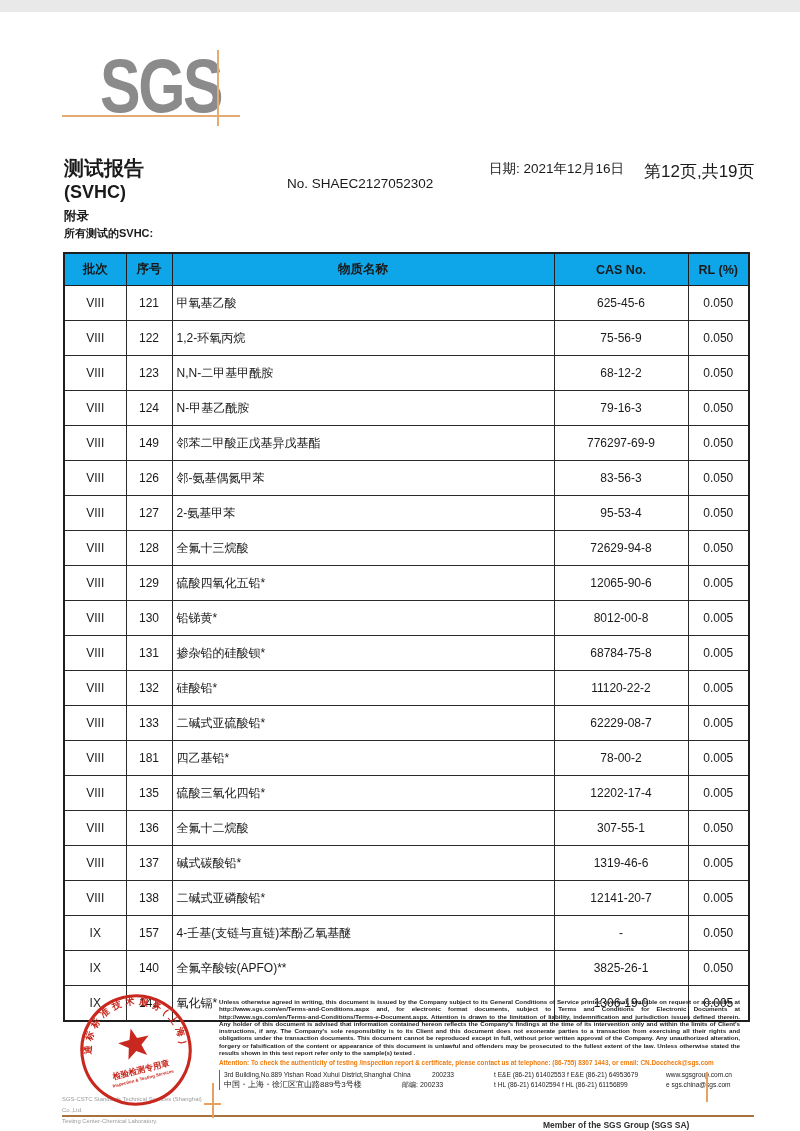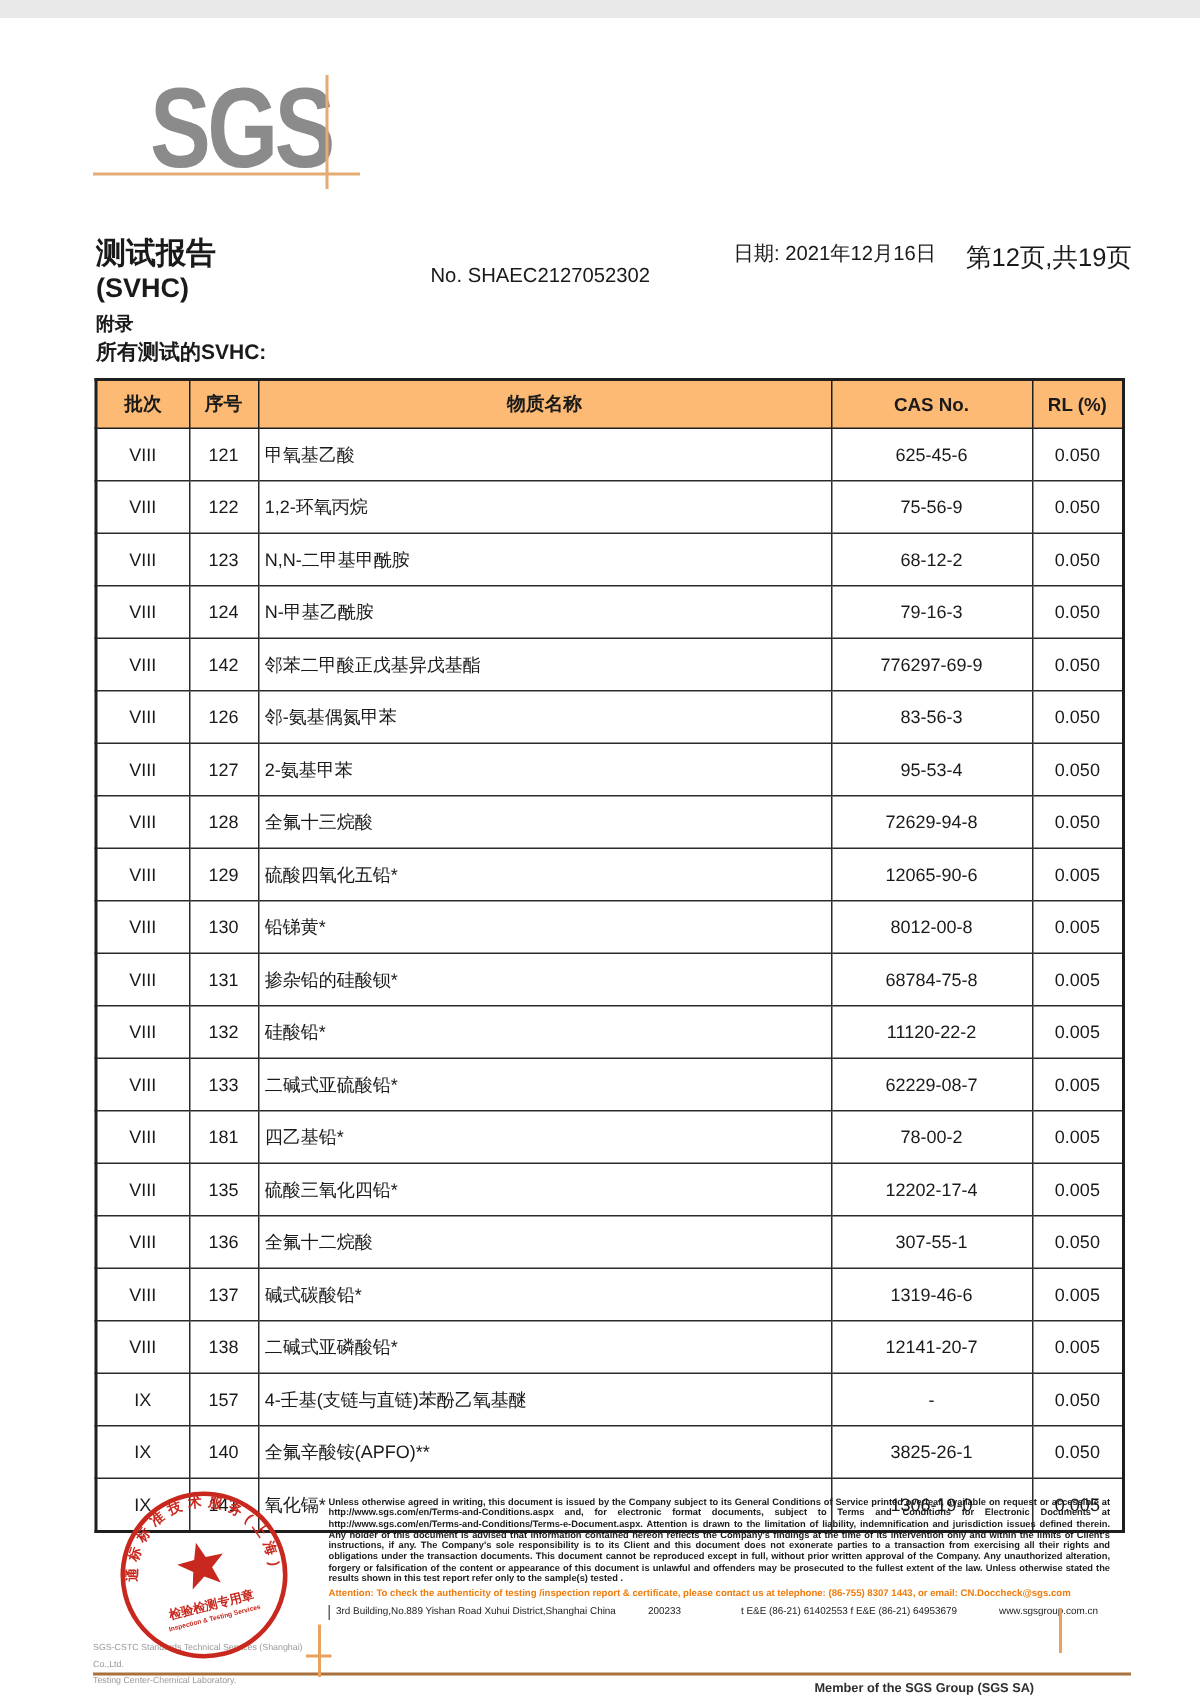--- a/index.html
+++ b/index.html
@@ -17,26 +17,26 @@
   }
   .logo-hline { position:absolute; left:62px; top:103px; width:178px; height:2px; background:#e4ac74; }
   .logo-vline { position:absolute; left:217px; top:38px; width:2px; height:76px; background:#e4ac74; }
 
   .title-main { position:absolute; left:64px; top:143px; font-size:20px; font-weight:bold; }
   .title-sub  { position:absolute; left:64px; top:170px; font-size:18px; font-weight:bold; }
   .report-no  { position:absolute; left:287px; top:164px; font-size:13.5px; }
   .date-text  { position:absolute; left:489px; top:148px; font-size:13.5px; }
   .page-info  { position:absolute; left:644px; top:148px; font-size:17px; }
   .appendix   { position:absolute; left:64px; top:196px; font-size:12.5px; font-weight:bold; }
-  .subtitle   { position:absolute; left:64px; top:214px; font-size:14px; font-weight:bold; }
+  .subtitle   { position:absolute; left:64px; top:214px; font-size:11px; font-weight:bold; }
 
   
   table.svhc { position:absolute; left:63px; top:240px; width:685px;
     border-collapse:collapse; table-layout:fixed; border:2px solid #1e1e1e; }
-  table.svhc th { height:29px; font-size:12.5px; font-weight:bold; border:1.5px solid #1e1e1e; background:#fdba74; }
+  table.svhc th { height:29px; font-size:12.5px; font-weight:bold; border:1.5px solid #1e1e1e; background:#0ea5e9; }
   table.svhc td { height:32px; font-size:12px; border:1.5px solid #2a2a2a; background:#fff; }
   td.center-col, th.center-col { text-align:center; }
   td.name-col { text-align:left; padding-left:4px; }
 
   
   .stamp { position:absolute; left:78px; top:980px; width:116px; height:116px; transform:rotate(-14deg); z-index:3; }
   .company-lines { position:absolute; left:62px; top:1082px; width:160px; font-size:5.9px; line-height:11px; color:#9a9a9a; z-index:1; }
 
   .footer-text { position:absolute; left:219px; top:986px; width:521px; }
   .disclaimer { font-size:6.2px; line-height:7.3px; text-align:justify; color:#1c1c1c; font-weight:bold; margin:0; }
@@ -113,21 +113,21 @@
         </tr>
         <tr>
           <td class="center-col">VIII</td>
           <td class="center-col">124</td>
           <td class="name-col">N-甲基乙酰胺</td>
           <td class="center-col">79-16-3</td>
           <td class="center-col">0.050</td>
         </tr>
         <tr>
           <td class="center-col">VIII</td>
-          <td class="center-col">142</td>
+          <td class="center-col">149</td>
           <td class="name-col">邻苯二甲酸正戊基异戊基酯</td>
           <td class="center-col">776297-69-9</td>
           <td class="center-col">0.050</td>
         </tr>
         <tr>
           <td class="center-col">VIII</td>
           <td class="center-col">126</td>
           <td class="name-col">邻-氨基偶氮甲苯</td>
           <td class="center-col">83-56-3</td>
           <td class="center-col">0.050</td>
@@ -261,20 +261,26 @@
   <div class="footer-text">
     <p class="disclaimer">Unless otherwise agreed in writing, this document is issued by the Company subject to its General Conditions of Service printed overleaf, available on request or accessible at http://www.sgs.com/en/Terms-and-Conditions.aspx and, for electronic format documents, subject to Terms and Conditions for Electronic Documents at http://www.sgs.com/en/Terms-and-Conditions/Terms-e-Document.aspx. Attention is drawn to the limitation of liability, indemnification and jurisdiction issues defined therein. Any holder of this document is advised that information contained hereon reflects the Company's findings at the time of its intervention only and within the limits of Client's instructions, if any. The Company's sole responsibility is to its Client and this document does not exonerate parties to a transaction from exercising all their rights and obligations under the transaction documents. This document cannot be reproduced except in full, without prior written approval of the Company. Any unauthorized alteration, forgery or falsification of the content or appearance of this document is unlawful and offenders may be prosecuted to the fullest extent of the law. Unless otherwise stated the results shown in this test report refer only to the sample(s) tested .</p>
     <p class="attention">Attention: To check the authenticity of testing /inspection report &amp; certificate, please contact us at telephone: (86-755) 8307 1443, or email: CN.Doccheck@sgs.com</p>
     <div class="addr-block">
       <div class="addr-row">
         <span class="c1">3rd Building,No.889 Yishan Road Xuhui District,Shanghai China</span>
         <span class="c2">200233</span>
         <span class="c3">t E&amp;E (86-21) 61402553    f E&amp;E (86-21) 64953679</span>
         <span class="c4">www.sgsgroup.com.cn</span>
       </div>
+      <div class="addr-row cn">
+        <span class="c1">中国・上海・徐汇区宜山路889号3号楼</span>
+        <span class="c2">邮编: 200233</span>
+        <span class="c3">t HL (86-21) 61402594    f HL (86-21) 61156899</span>
+        <span class="c4">e   sgs.china@sgs.com</span>
+      </div>
     </div>
   </div>
 
   <div class="brown-line"></div>
   <div class="member-text">Member of the SGS Group (SGS SA)</div>
 
   <div class="mark mark-left-v"></div>
   <div class="mark mark-left-h"></div>
   <div class="mark mark-right-v"></div>
 

